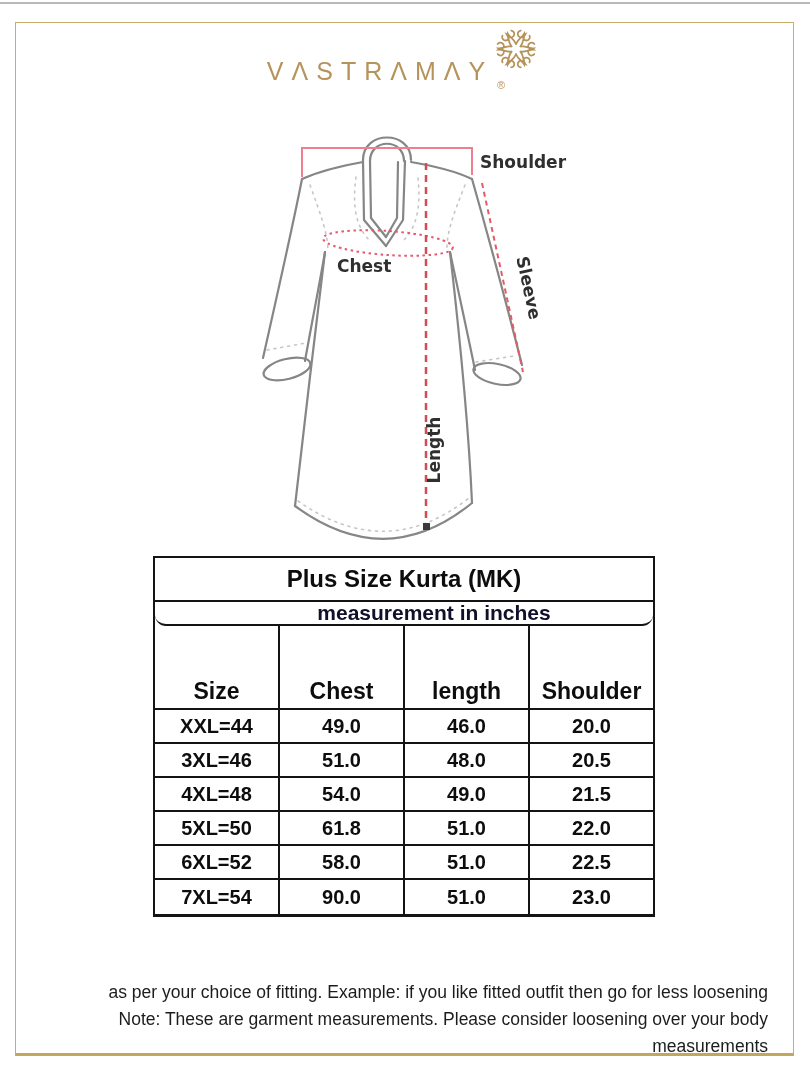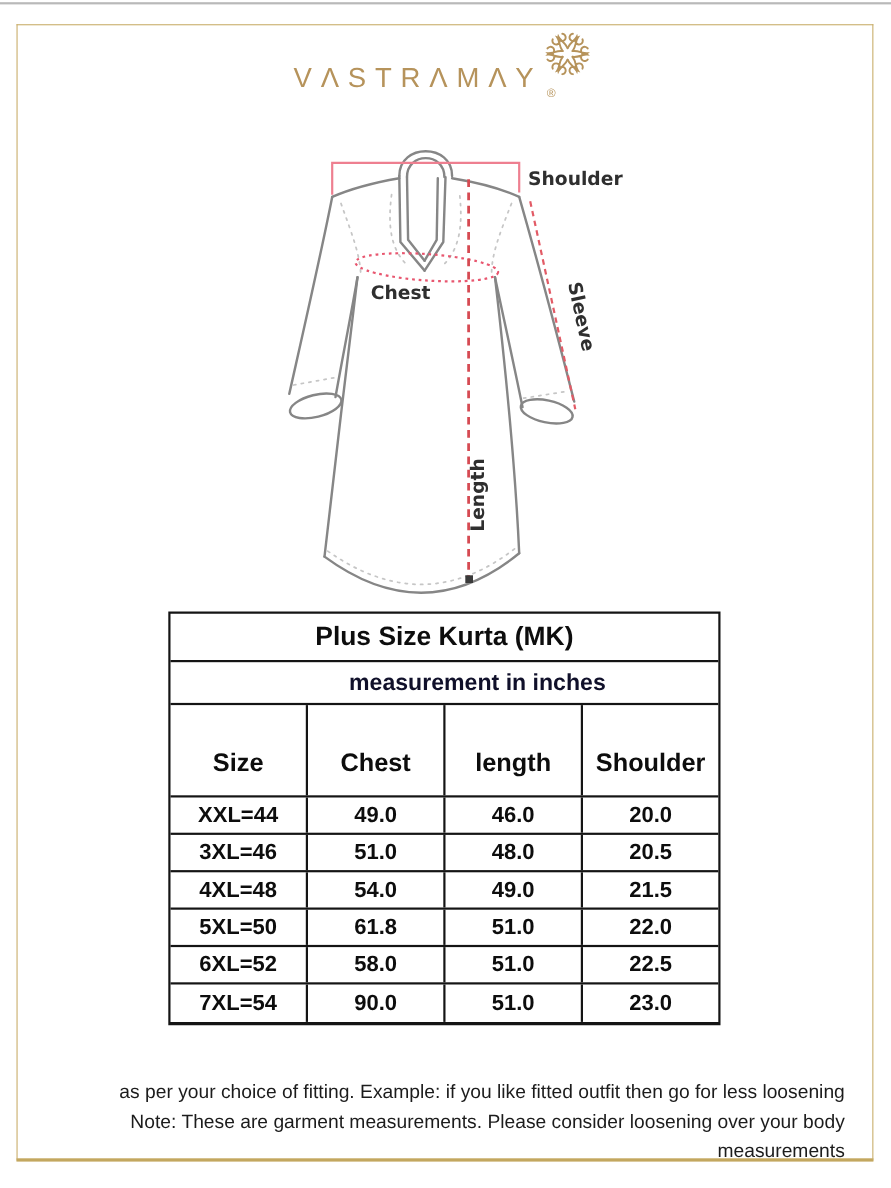--- a/index.html
+++ b/index.html
@@ -14,27 +14,27 @@
   
   .wordmark{left:215px;top:57px;width:330px;text-align:center;
       font-size:25px;letter-spacing:8px;color:#b6935b;font-weight:400;}
   .reg-mark{left:497px;top:79px;font-size:11px;color:#b6935b;}
   .ornament{left:492px;top:24px;}
   
   .size-table{left:153px;top:556px;width:502px;box-sizing:border-box;
       border:2px solid #141414;border-bottom:3px solid #141414;color:#0d0d0d;}
   .t-title{height:42px;border-bottom:2px solid #141414;display:flex;
       align-items:center;justify-content:center;font-size:24px;font-weight:bold;}
-  .t-sub{height:39px;border-bottom:2px solid #141414;display:flex;
+  .t-sub{height:24px;border-bottom:2px solid #141414;display:flex;
       align-items:center;justify-content:center;font-size:21px;font-weight:bold;
-      padding-left:60px;box-sizing:border-box;color:#10102a;}
+      padding-left:60px;box-sizing:border-box;color:#10102a;border-radius:11px;}
   .t-head,.t-row{display:grid;grid-template-columns:125px 125px 125px 1fr;}
   .t-head{height:84px;border-bottom:2px solid #141414;box-sizing:border-box;}
   .t-head .cell{display:flex;align-items:flex-end;justify-content:center;
-      padding-bottom:16px;font-size:23px;font-weight:bold;}
+      padding-bottom:3px;font-size:23px;font-weight:bold;}
   .t-row{height:34px;border-bottom:2px solid #141414;box-sizing:border-box;}
   .t-row:last-child{border-bottom:none;}
   .t-row .cell{display:flex;align-items:center;justify-content:center;
       font-size:20px;font-weight:bold;}
   .cell{border-right:2px solid #141414;box-sizing:border-box;}
   .cell:last-child{border-right:none;}
   
   .note{left:40px;top:979px;width:728px;text-align:right;font-size:17.5px;
       line-height:27px;color:#1c1c1c;}
   

